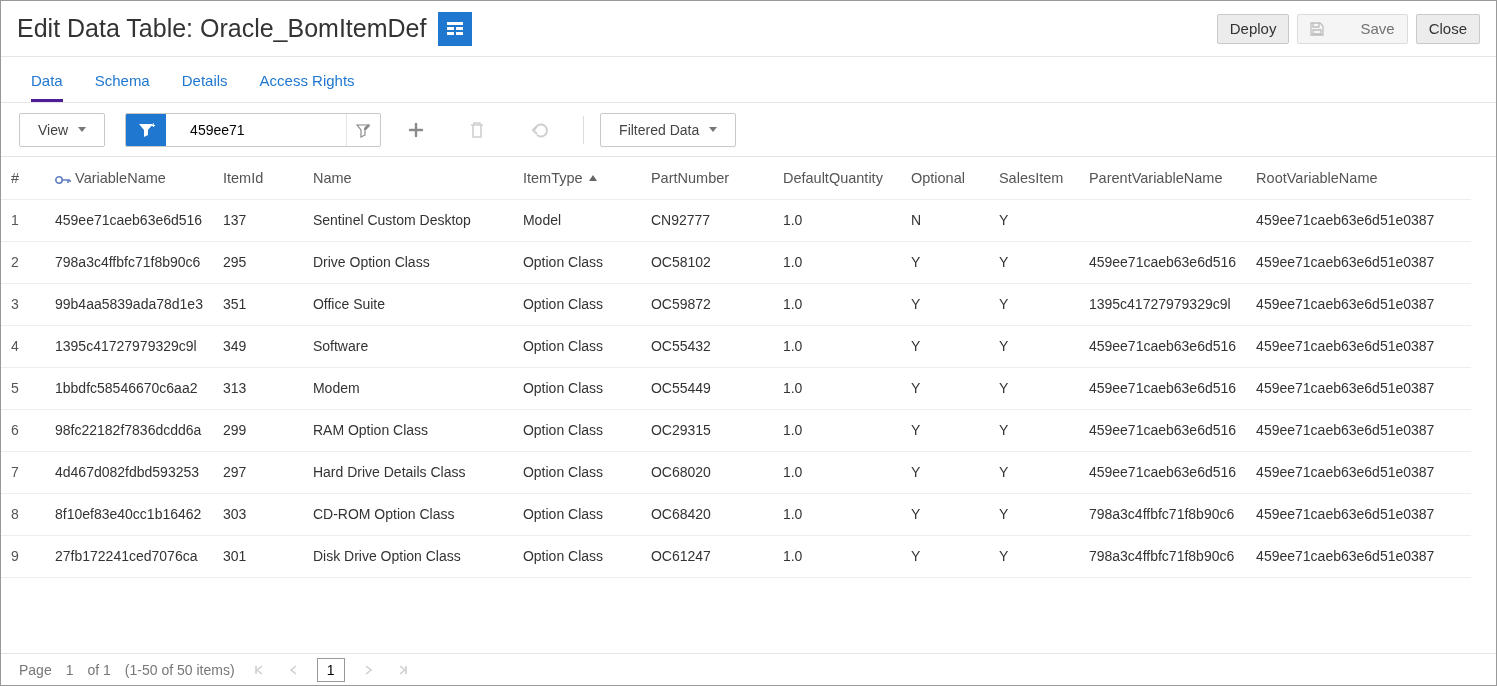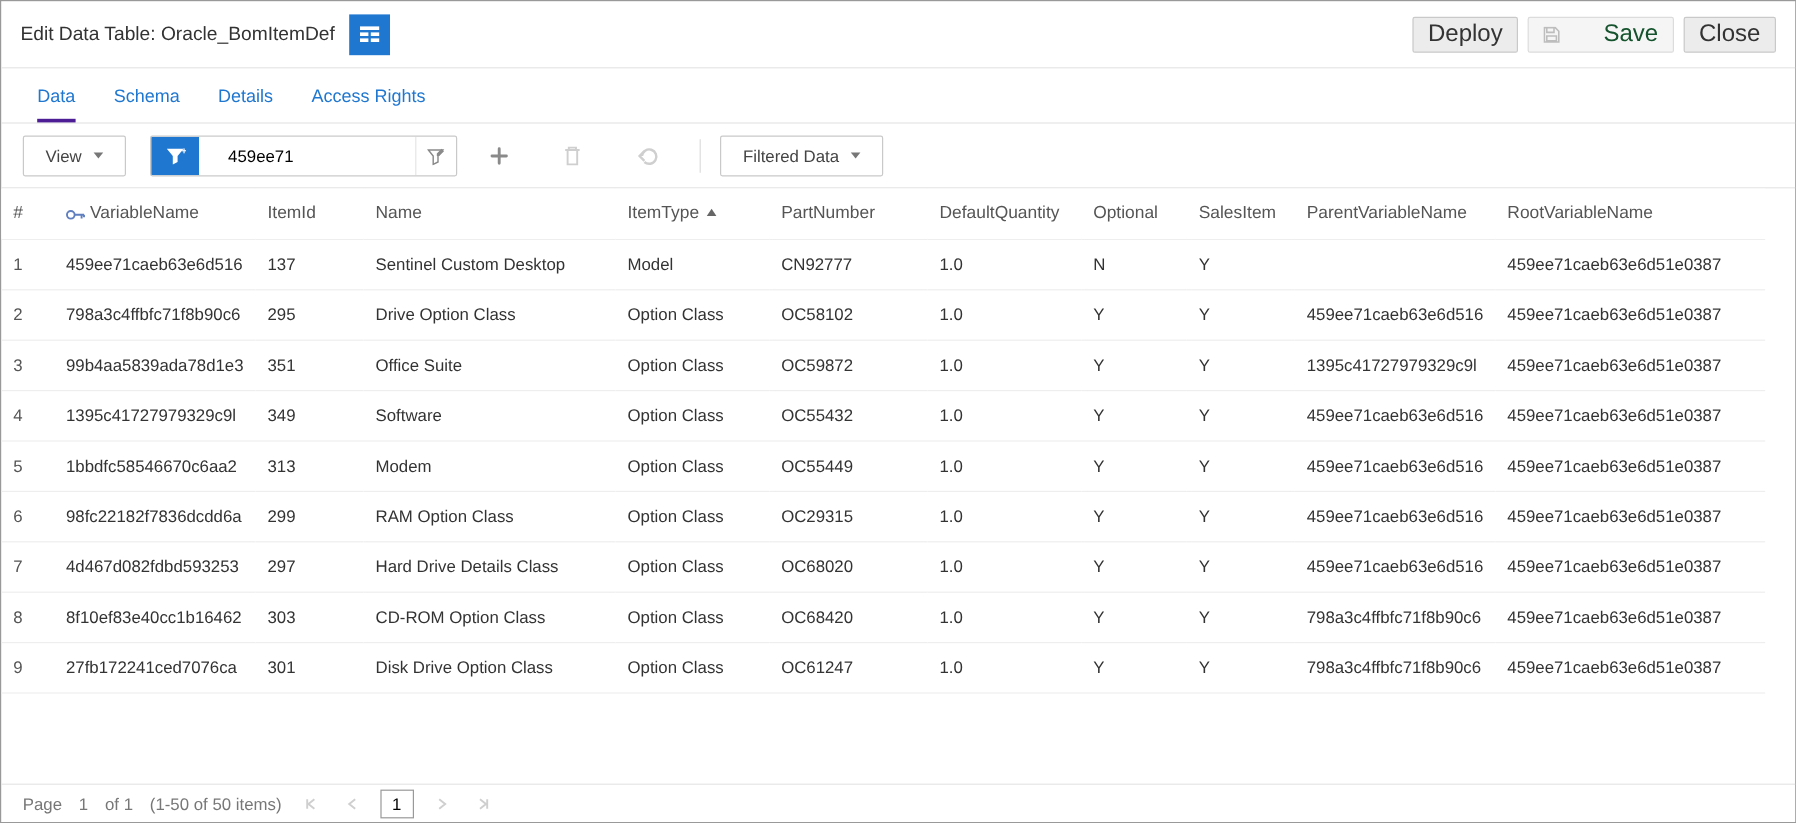--- a/index.html
+++ b/index.html
@@ -27,21 +27,21 @@
     padding: 8px 16px;
     border-bottom: 1px solid #e5e5e5;
     height: 56px;
   }
   .title {
     display: flex;
     align-items: center;
     gap: 12px;
   }
   .title-text {
-    font-size: 16px;
+    font-size: 25px;
     font-weight: 400;
     color: #333;
   }
   .title-icon {
     width: 34px; height: 34px;
     background: #1f77d0;
     display: flex;
     align-items: center;
     justify-content: center;
   }
@@ -49,29 +49,29 @@
     display: flex;
     gap: 8px;
     align-items: center;
   }
   .btn {
     height: 30px;
     padding: 0 12px;
     background: #ececec;
     border: 1px solid #c9c9c9;
     border-radius: 2px;
-    font-size: 20px;
+    font-size: 15px;
     color: #333;
     display: inline-flex;
     align-items: center;
     gap: 6px;
     cursor: pointer;
   }
   .btn.disabled {
-    color: #14532d;
+    color: #737373;
     background: #f5f5f5;
     border-color: #dcdcdc;
     cursor: default;
     gap: 36px;
   }
   
   .tabs {
     display: flex;
     gap: 32px;
     padding: 0 30px;

